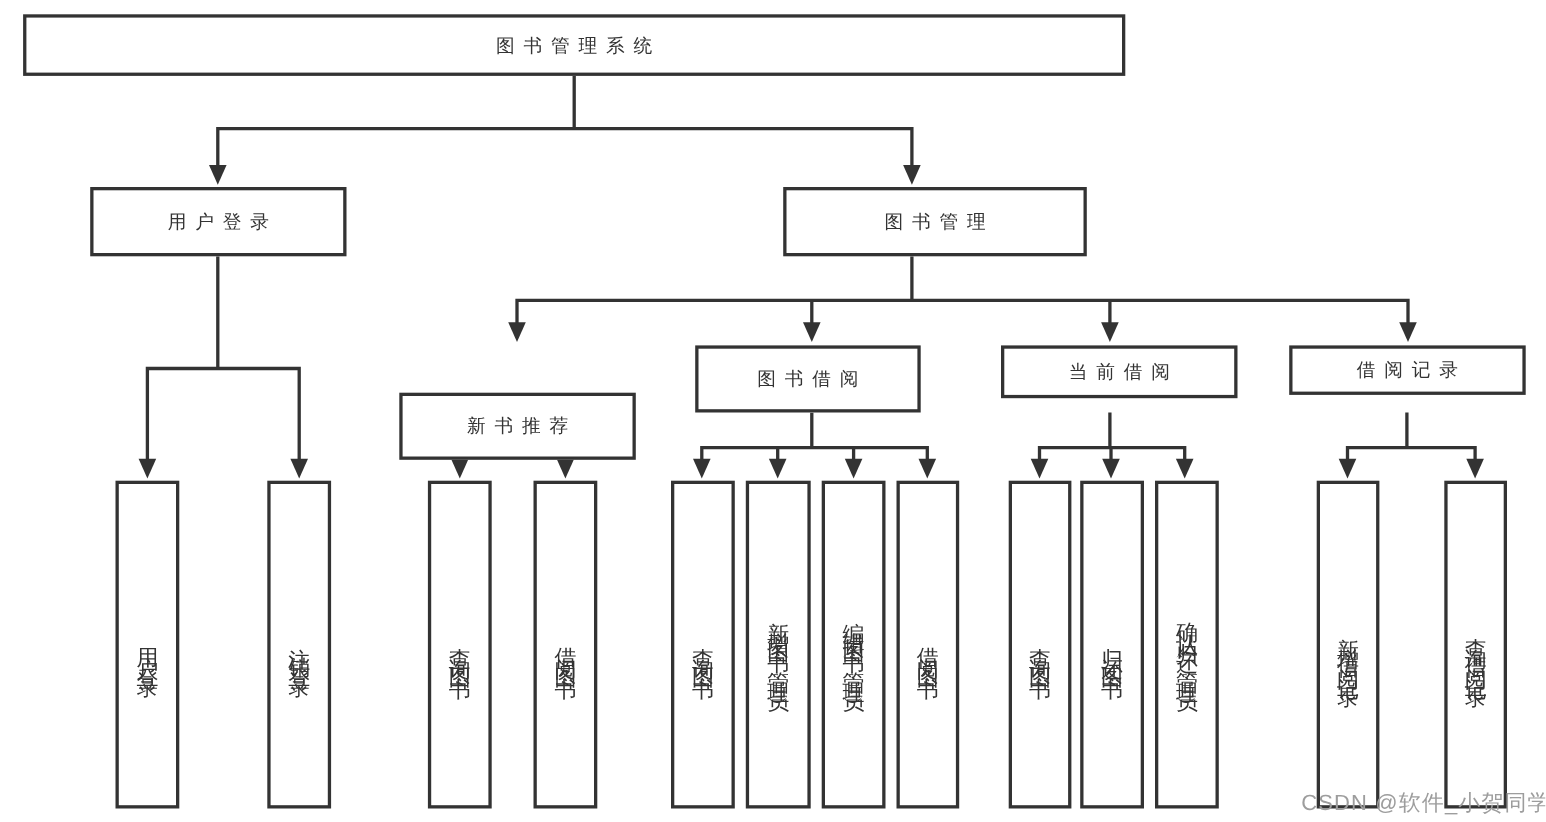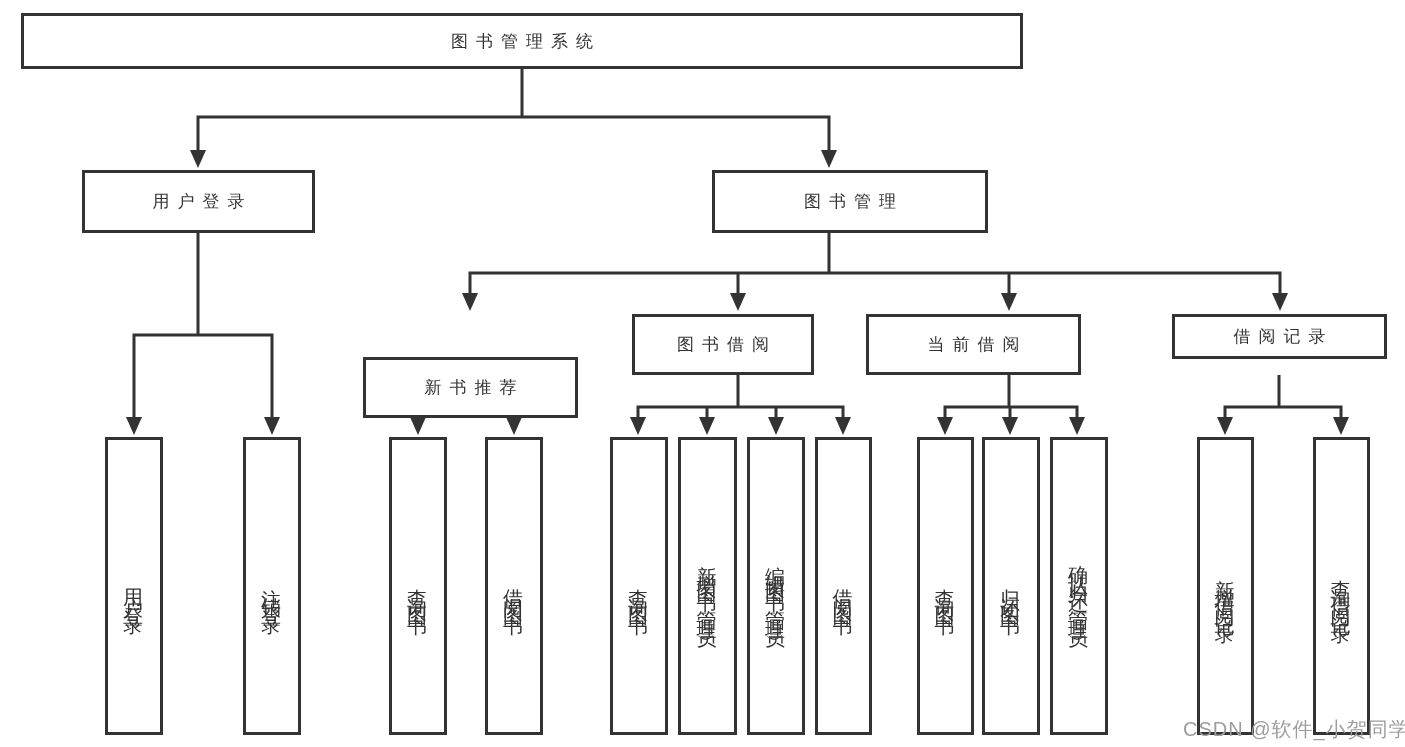--- a/index.html
+++ b/index.html
@@ -97,24 +97,24 @@
   <div class="box" style="left:82px; top:170px; width:233px; height:63px;">
     <span class="hl">用户登录</span>
   </div>
   <div class="box" style="left:712px; top:170px; width:276px; height:63px;">
     <span class="hl">图书管理</span>
   </div>
 
   <div class="box" style="left:363px; top:314px; width:215px; height:61px;margin-top:43px;">
     <span class="hl">新书推荐</span>
   </div>
-  <div class="box" style="left:632px; top:314px; width:182px; height:61px;">
+  <div class="box" style="left:632px; top:314px; width:205px; height:61px;">
     <span class="hl">图书借阅</span>
   </div>
-  <div class="box" style="left:866px; top:314px; width:215px; height:61px;">
+  <div class="box" style="left:910px; top:314px; width:215px; height:48px;">
     <span class="hl">当前借阅</span>
   </div>
   <div class="box" style="left:1172px; top:314px; width:215px; height:45px;align-items:center;">
     <span class="hl">借阅记录</span>
   </div>
 
   <div class="box" style="left:105px; top:437px; width:58px; height:298px;">
     <span class="vl">用户登录</span>
   </div>
   <div class="box" style="left:243px; top:437px; width:58px; height:298px;">

